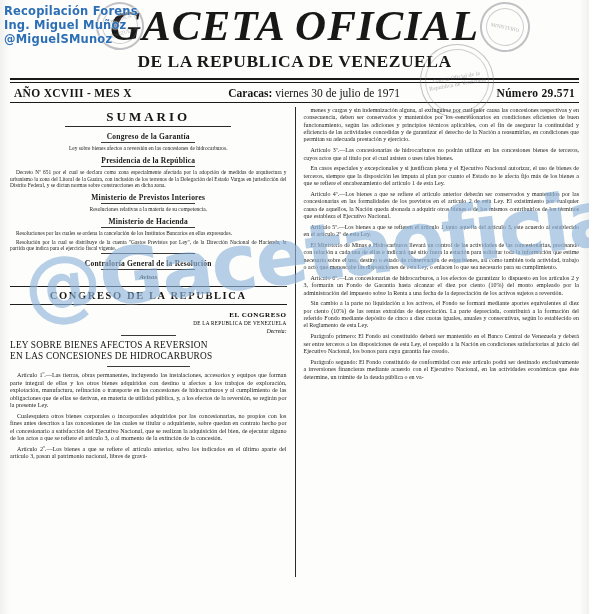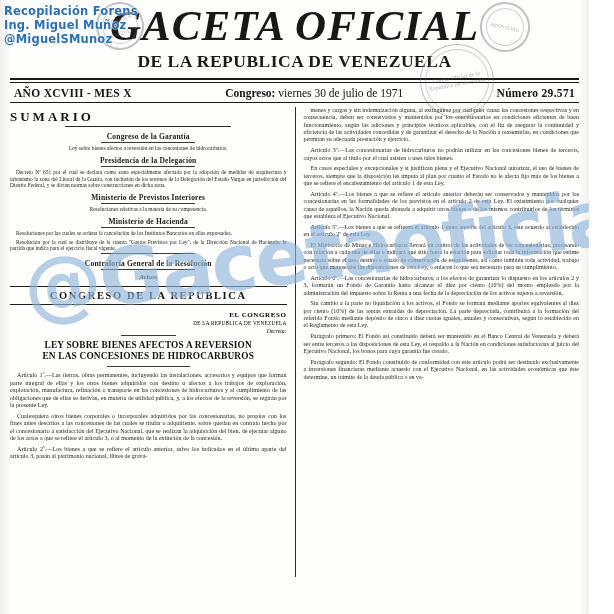--- a/index.html
+++ b/index.html
@@ -161,20 +161,21 @@
     box-sizing: border-box;
     position: relative;
   }
   .col-left { padding-right: 8px; }
   .col-right {
     padding-left: 8px;
     border-left: 1px solid #2a2a2a;
   }
 
   .sumario-head {
+    text-align: center;
     font-size: 13px;
     font-weight: bold;
     letter-spacing: 3px;
     color: #151515;
     margin: 2px 0 1px 0;
   }
   .sumario-rule {
     width: 60%;
     margin: 0 auto 4px auto;
     border-top: 1px solid #2a2a2a;
@@ -245,23 +246,23 @@
     font-size: 5.6px;
     font-style: italic;
     margin-top: 2px;
   }
   .decreta-rule {
     width: 20%;
     margin: 1px auto 4px auto;
     border-top: 1px solid #3a3a3a;
   }
   .ley-title {
-    text-align: center;
+    text-align: left;
     font-size: 9.3px;
-    font-weight: bold;
+    font-weight: normal;
     line-height: 11px;
     color: #121212;
     letter-spacing: 0.2px;
     margin-bottom: 4px;
   }
   .ley-rule {
     width: 30%;
     margin: 2px auto 5px auto;
     border-top: 1px solid #3a3a3a;
   }
@@ -315,40 +316,40 @@
     <span>@Gacetaoficial</span>
   </div>
 
   <div class="masthead">
     <div class="gaceta-title">GACETA OFICIAL</div>
     <div class="republica-title">DE LA REPUBLICA DE VENEZUELA</div>
     <div class="rule-double"></div>
     <div class="issue-line">
       <div class="ano">AÑO XCVIII - MES X</div>
       <div class="caracas">
-        <span>Congreso:</span>
+        <span>Caracas:</span>
         <span class="date">viernes 30 de julio de 1971</span>
       </div>
       <div class="numero">Número 29.571</div>
     </div>
     <div class="rule-thin"></div>
   </div>
 
   <div class="columns">
 
     <div class="col col-left">
 
       <div class="sumario-head">SUMARIO</div>
       <div class="sumario-rule"></div>
 
       <div class="sec-head">Congreso de la Garantía</div>
       <div class="sec-rule"></div>
       <p class="sum-item center">Ley sobre bienes afectos a reversión en las concesiones de hidrocarburos.</p>
 
-      <div class="sec-head">Presidencia de la Delegación</div>
+      <div class="sec-head">Presidencia de la República</div>
       <div class="sec-rule"></div>
       <p class="sum-item">Decreto Nº 651 por el cual se declara como zona especialmente afectada por la adopción de medidas de arquitectura y urbanismo la zona del Litoral de la Guaira, con inclusión de los terrenos de la Delegación del Estado Vargas en jurisdicción del Distrito Federal, y se dictan normas sobre construcciones en dicha zona.</p>
 
       <div class="sec-head">Ministerio de Previstos Interiores</div>
       <div class="sec-rule"></div>
       <p class="sum-item center">Resoluciones relativas a la materia de su competencia.</p>
 
       <div class="sec-head">Ministerio de Hacienda</div>
       <div class="sec-rule"></div>
       <p class="sum-item">Resoluciones por las cuales se ordena la cancelación de los Institutos Bancarios en ellas expresados.</p>

